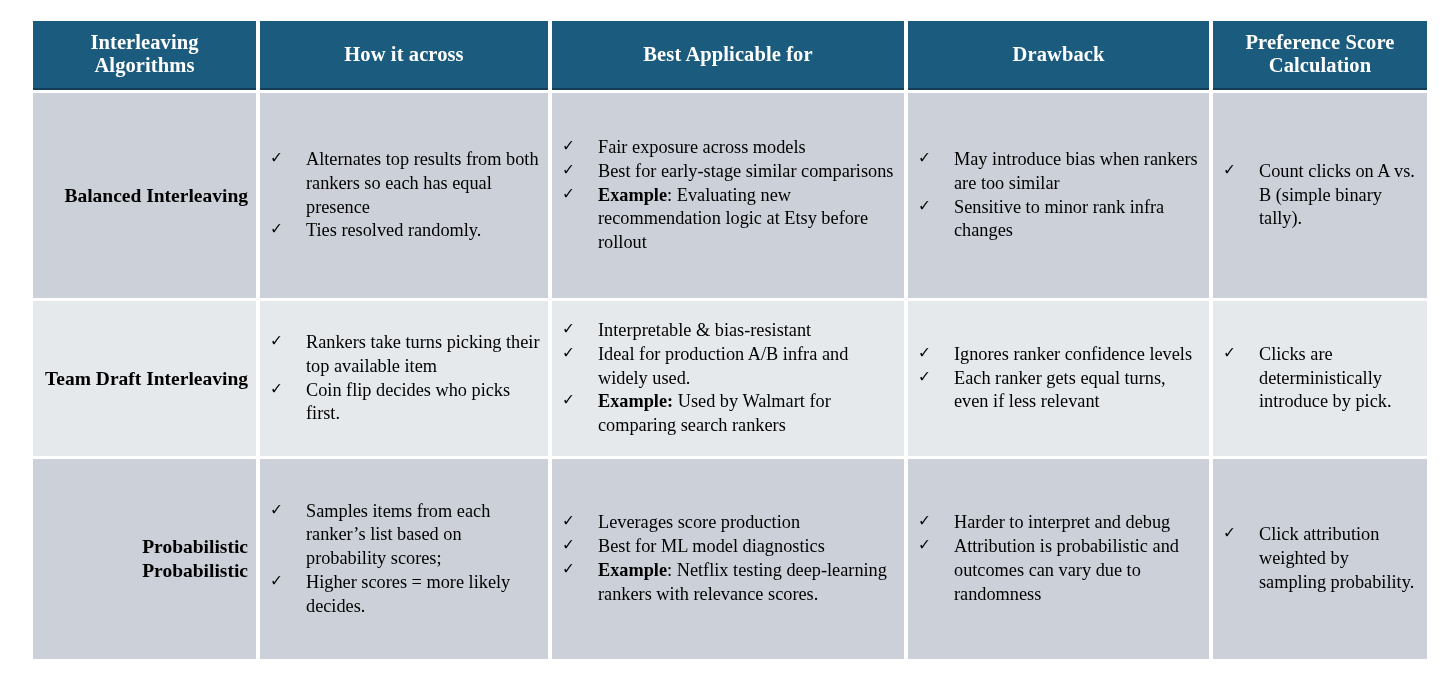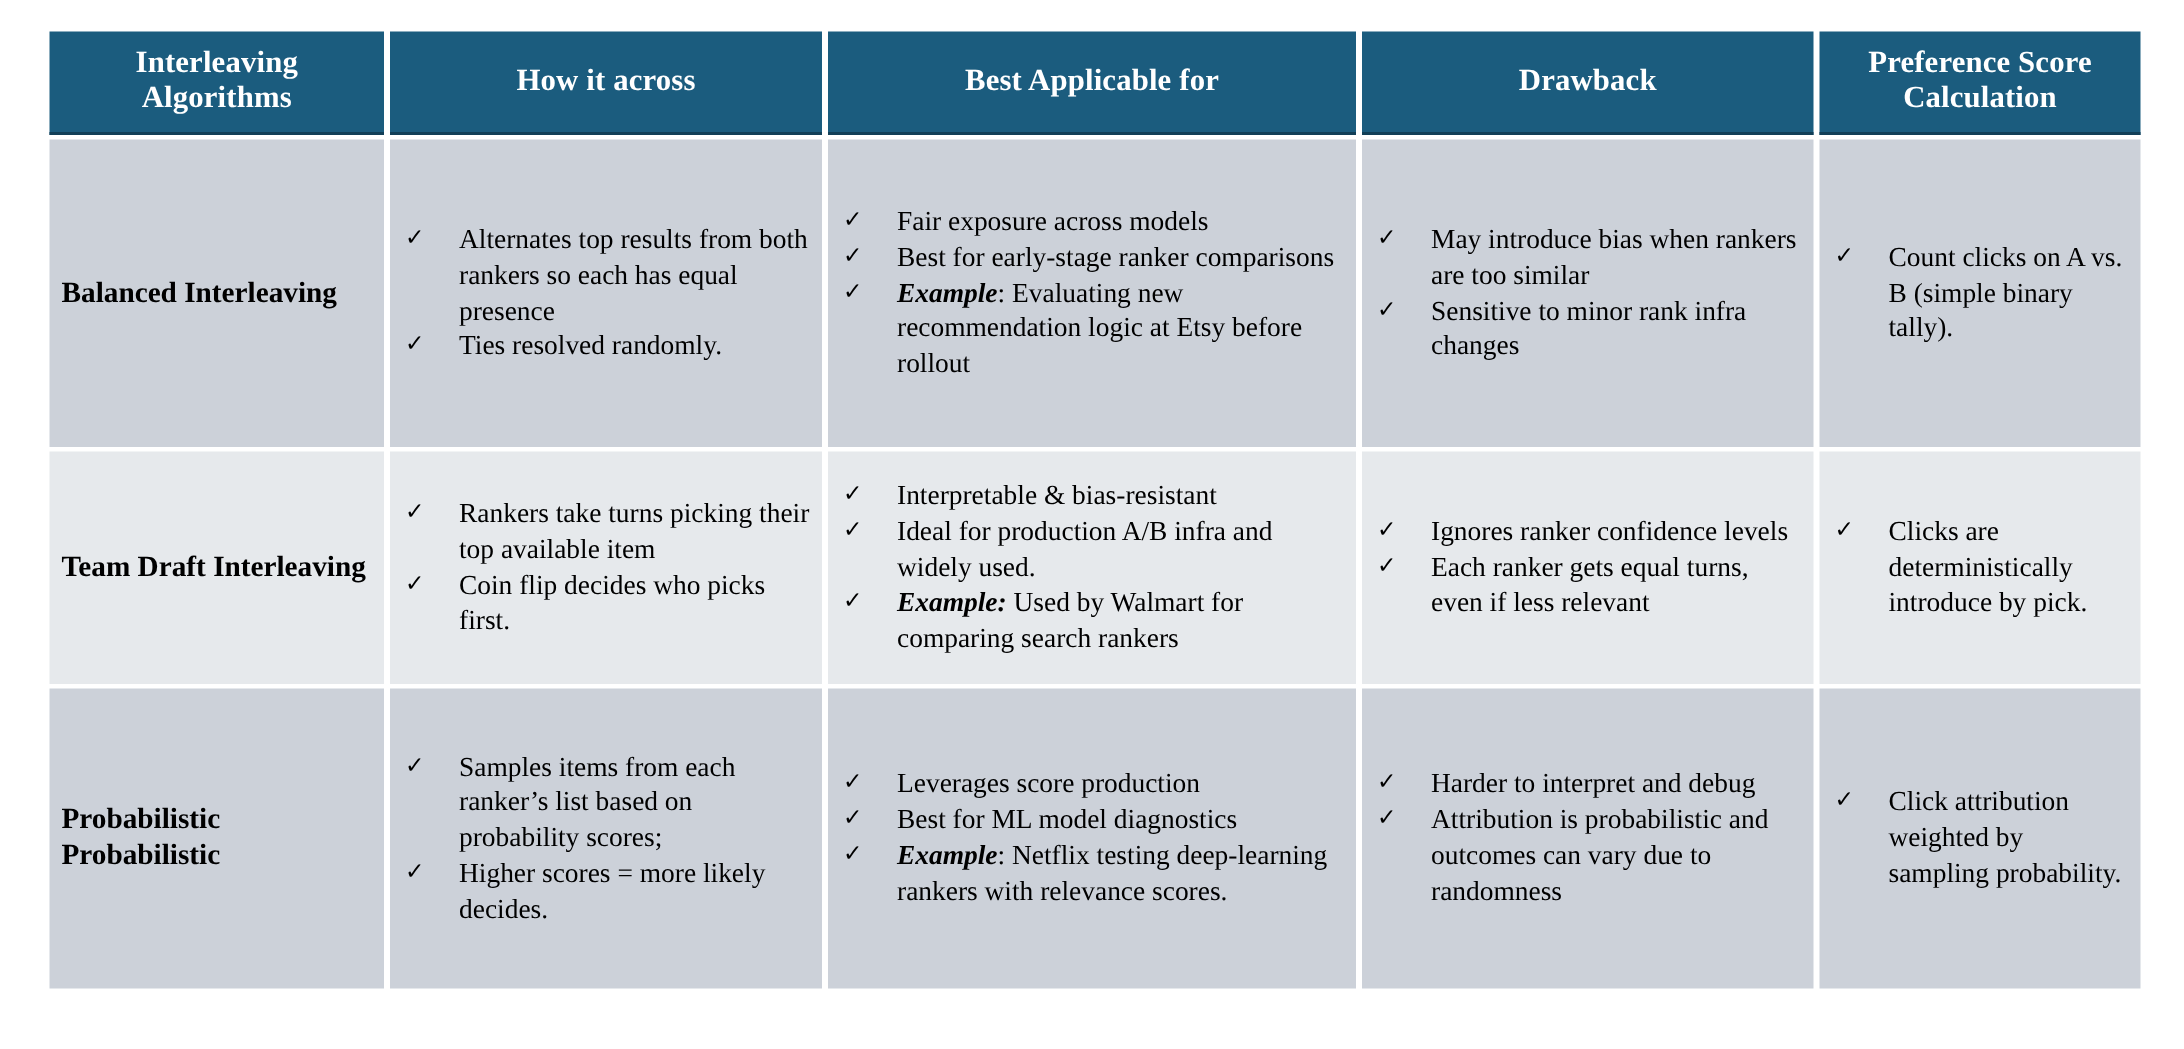--- a/index.html
+++ b/index.html
@@ -56,21 +56,21 @@
   }
 
   .row-a > td { background: #ccd1d9; }
   .row-b > td { background: #e6e9ec; }
 
   .row-a { height: 205px; }
   .row-b { height: 155px; }
   .row-c { height: 200px; }
 
   td.algo-cell {
-    text-align: left;
+    text-align: right;
     font-weight: bold;
     font-size: 19.5px;
     line-height: 1.22;
     vertical-align: middle;
   }
 
   
   ul.check-list {
     list-style: none;
     margin: 0;
@@ -86,21 +86,20 @@
     position: absolute;
     left: 2px;
     top: -1px;
     font-family: "DejaVu Sans", sans-serif;
     font-size: 15.5px;
     line-height: 1.45;
     color: #000000;
   }
   .ex {
     font-weight: bold;
-    font-style: italic;
   }
 
   
   .c1 { width: 223px; }
   .c2 { width: 288px; }
   .c3 { width: 352px; }
   .c4 { width: 301px; }
   .c5 { width: 214px; }
 
   
@@ -137,21 +136,21 @@
         <td class="algo-cell">Balanced Interleaving</td>
         <td class="col-how">
           <ul class="check-list">
             <li><span class="tick">✓</span><span>Alternates top results from both rankers so each has equal presence</span></li>
             <li><span class="tick">✓</span><span>Ties resolved randomly.</span></li>
           </ul>
         </td>
         <td class="col-best">
           <ul class="check-list">
             <li><span class="tick">✓</span><span>Fair exposure across models</span></li>
-            <li><span class="tick">✓</span><span>Best for early-stage ranker comparisons</span></li>
+            <li><span class="tick">✓</span><span>Best for early-stage similar comparisons</span></li>
             <li><span class="tick">✓</span><span><span class="ex">Example</span>: Evaluating new recommendation logic at Etsy before rollout</span></li>
           </ul>
         </td>
         <td class="col-draw">
           <ul class="check-list">
             <li><span class="tick">✓</span><span>May introduce bias when rankers are too similar</span></li>
             <li><span class="tick">✓</span><span>Sensitive to minor rank infra changes</span></li>
           </ul>
         </td>
         <td class="col-pref">

